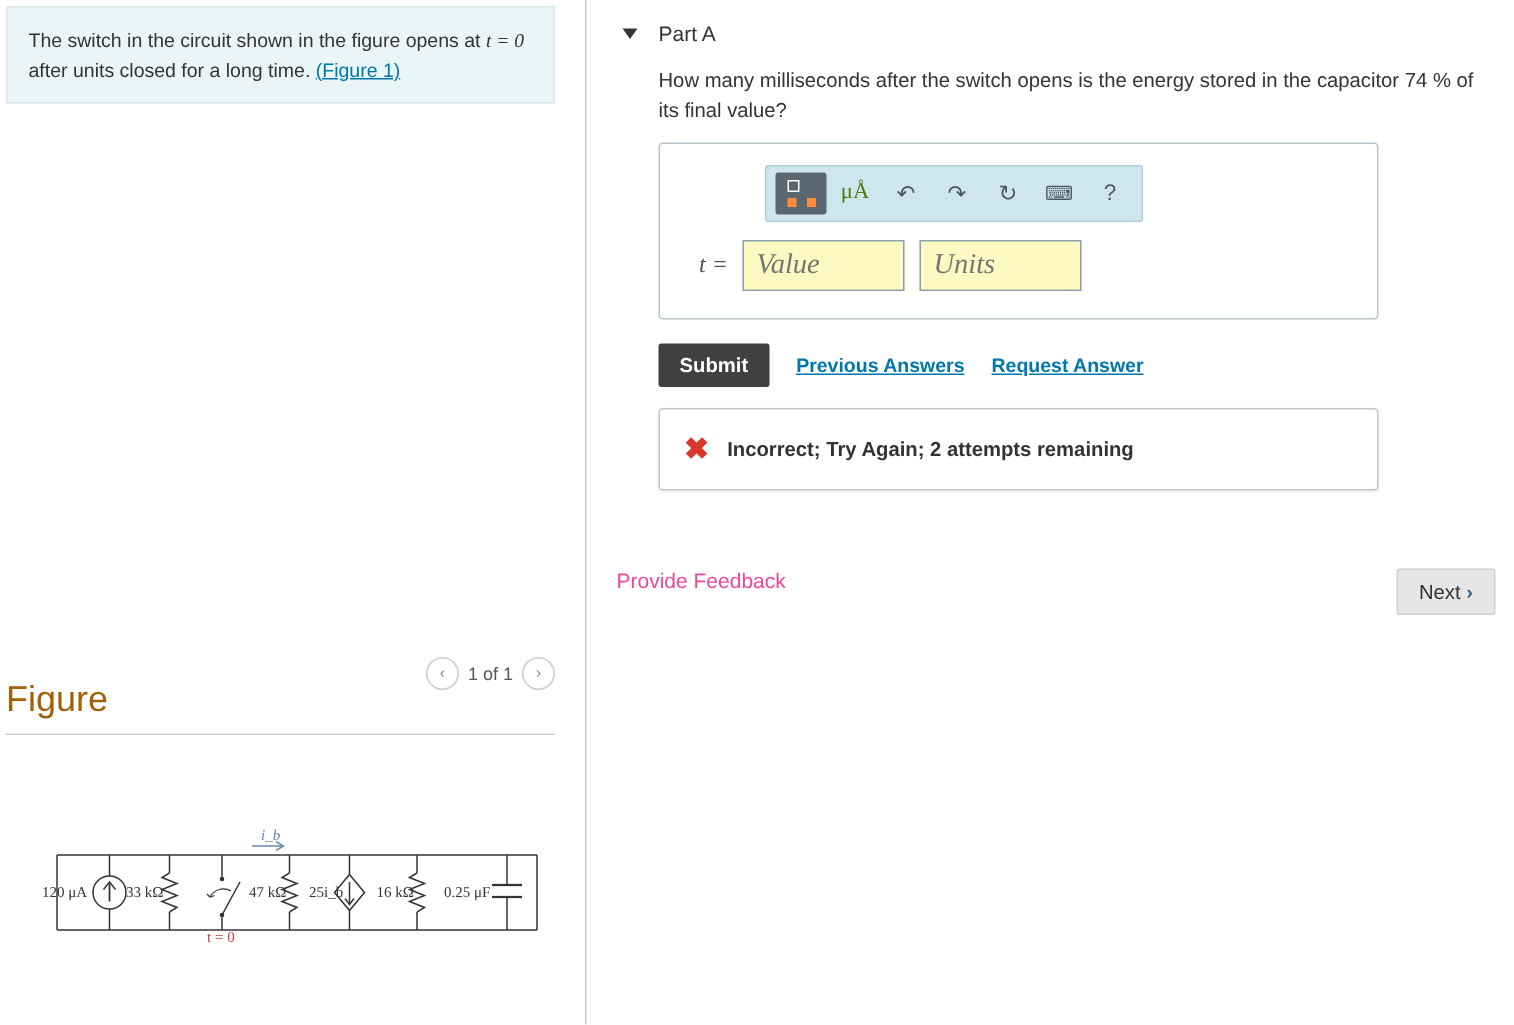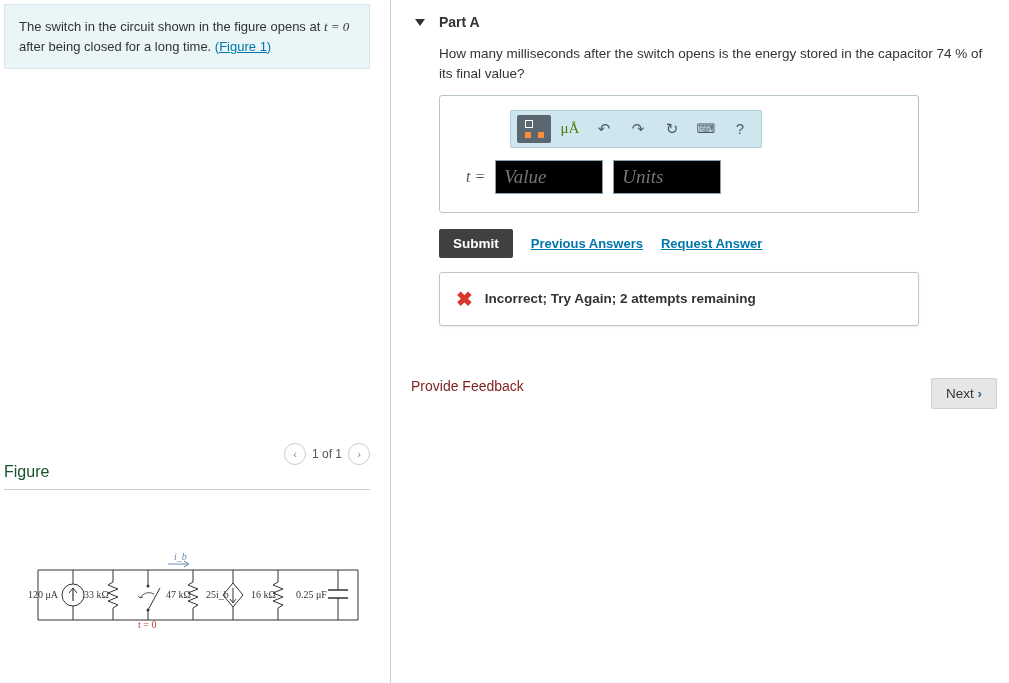--- a/index.html
+++ b/index.html
@@ -43,33 +43,33 @@
   .fig-link { color: #0077aa; text-decoration: underline; }
   .figure-section { margin-top: auto; padding-left: 4px;}
   .figure-header {
     display: flex;
     align-items: center;
     justify-content: space-between;
     border-bottom: 1px solid #ccc;
     padding-bottom: 8px;
     margin-bottom: 40px;
   }
-  .figure-title { font-size: 16px; color: #14532d; margin-top: 36px; }
+  .figure-title { font-size: 24px; color: #a16207; margin-top: 36px; }
   .pager { display: flex; align-items: center; gap: 6px; font-size: 12px; color: #555; }
   .pager-btn {
     width: 22px; height: 22px; border: 1px solid #ccc; border-radius: 50%;
     display: inline-flex; align-items: center; justify-content: center;
     color: #888; background: #fff; cursor: pointer; font-size: 11px;
   }
   .circuit-img { padding: 20px 0 40px 14px; }
 
   .part-header {
     display: flex; align-items: center; gap: 14px;
     padding: 14px 0 8px 4px;
-    font-weight: bold; color: #333;
+    font-weight: normal; color: #333;
   }
   .caret-down {
     width: 0; height: 0; border-left: 5px solid transparent;
     border-right: 5px solid transparent; border-top: 7px solid #333;
   }
   .part-body { padding: 6px 12px 0 28px; }
   .q-text { font-size: 13.5px; line-height: 1.5; margin-bottom: 10px; }
   .q-instruct { font-weight: bold; font-size: 13.5px; margin-bottom: 16px; }
 
   .answer-box {
@@ -110,21 +110,21 @@
     background: #ff8c3a;
   }
   .tb-templates .sq2 {
     position: absolute; bottom: 5px; right: 7px; width: 6px; height: 6px; background: #ff8c3a;
   }
   .ans-row { display: flex; align-items: center; gap: 10px; }
   .eq-label { font-style: italic; font-family: "Times New Roman", serif; font-size: 16px; color: #555; padding-left: 10px;}
   .val-input, .unit-input {
     border: 1px solid #8aa0ac; height: 34px;
     font-family: "Times New Roman", serif; font-style: italic; font-size: 19px;
-    color: #888; padding: 0 8px; background: #000000;
+    color: #888; padding: 0 8px; background: #fef9c3;
   }
   .val-input { width: 108px; }
   .unit-input { width: 108px; }
 
   .submit-row { display: flex; align-items: center; gap: 18px; margin: 16px 0 14px 0; }
   .submit-btn {
     background: #404040; color: #fff; border: none; padding: 7px 14px;
     font-weight: bold; font-size: 13.5px; cursor: pointer; border-radius: 2px;
   }
   .link { color: #0077aa; text-decoration: underline; cursor: pointer; font-size: 13px; }
@@ -136,38 +136,38 @@
     display: flex; align-items: center; gap: 12px;
     box-shadow: 0 1px 2px rgba(0,0,0,0.08);
   }
   .x-icon { color: #d9372b; font-size: 20px; font-weight: bold; }
   .fb-text { font-weight: bold; font-size: 13.5px; }
 
   .bottom-row {
     display: flex; justify-content: space-between; align-items: flex-start;
     margin-top: 52px;
   }
-  .provide-fb { color: #7f1d1d; font-size: 14px; }
+  .provide-fb { color: #ec4899; font-size: 14px; }
   .next-btn {
     background: #e6e6e6; border: 1px solid #d0d0d0; padding: 7px 14px;
     font-size: 13.5px; color: #333; cursor: pointer; border-radius: 2px; text-align: center;
   }
   .next-btn .chev { font-weight: bold; color: #36648b; }
 
   
   .circuit-svg { width: 350px; }
   .clabel { font-family: "Times New Roman", serif; font-size: 10px; fill: #333; }
 </style>
 </head>
 <body>
 
 <div class="container">
   <div class="left-panel">
     <div class="problem-box">
-      <span>The switch in the circuit shown in the figure opens at </span><span class="italic-var">t = 0</span><span> after being closed for a long time. </span><span class="fig-link">(Figure 1)</span>
+      <span>The switch in the circuit shown in the figure opens at </span><span class="italic-var">t = 0</span><span> after units closed for a long time. </span><span class="fig-link">(Figure 1)</span>
     </div>
 
     <div style="flex:1"></div>
 
     <div class="figure-section">
       <div class="figure-header">
         <div class="figure-title">Figure</div>
         <div class="pager">
           <span class="pager-btn">‹</span>
           <span>1 of 1</span>

